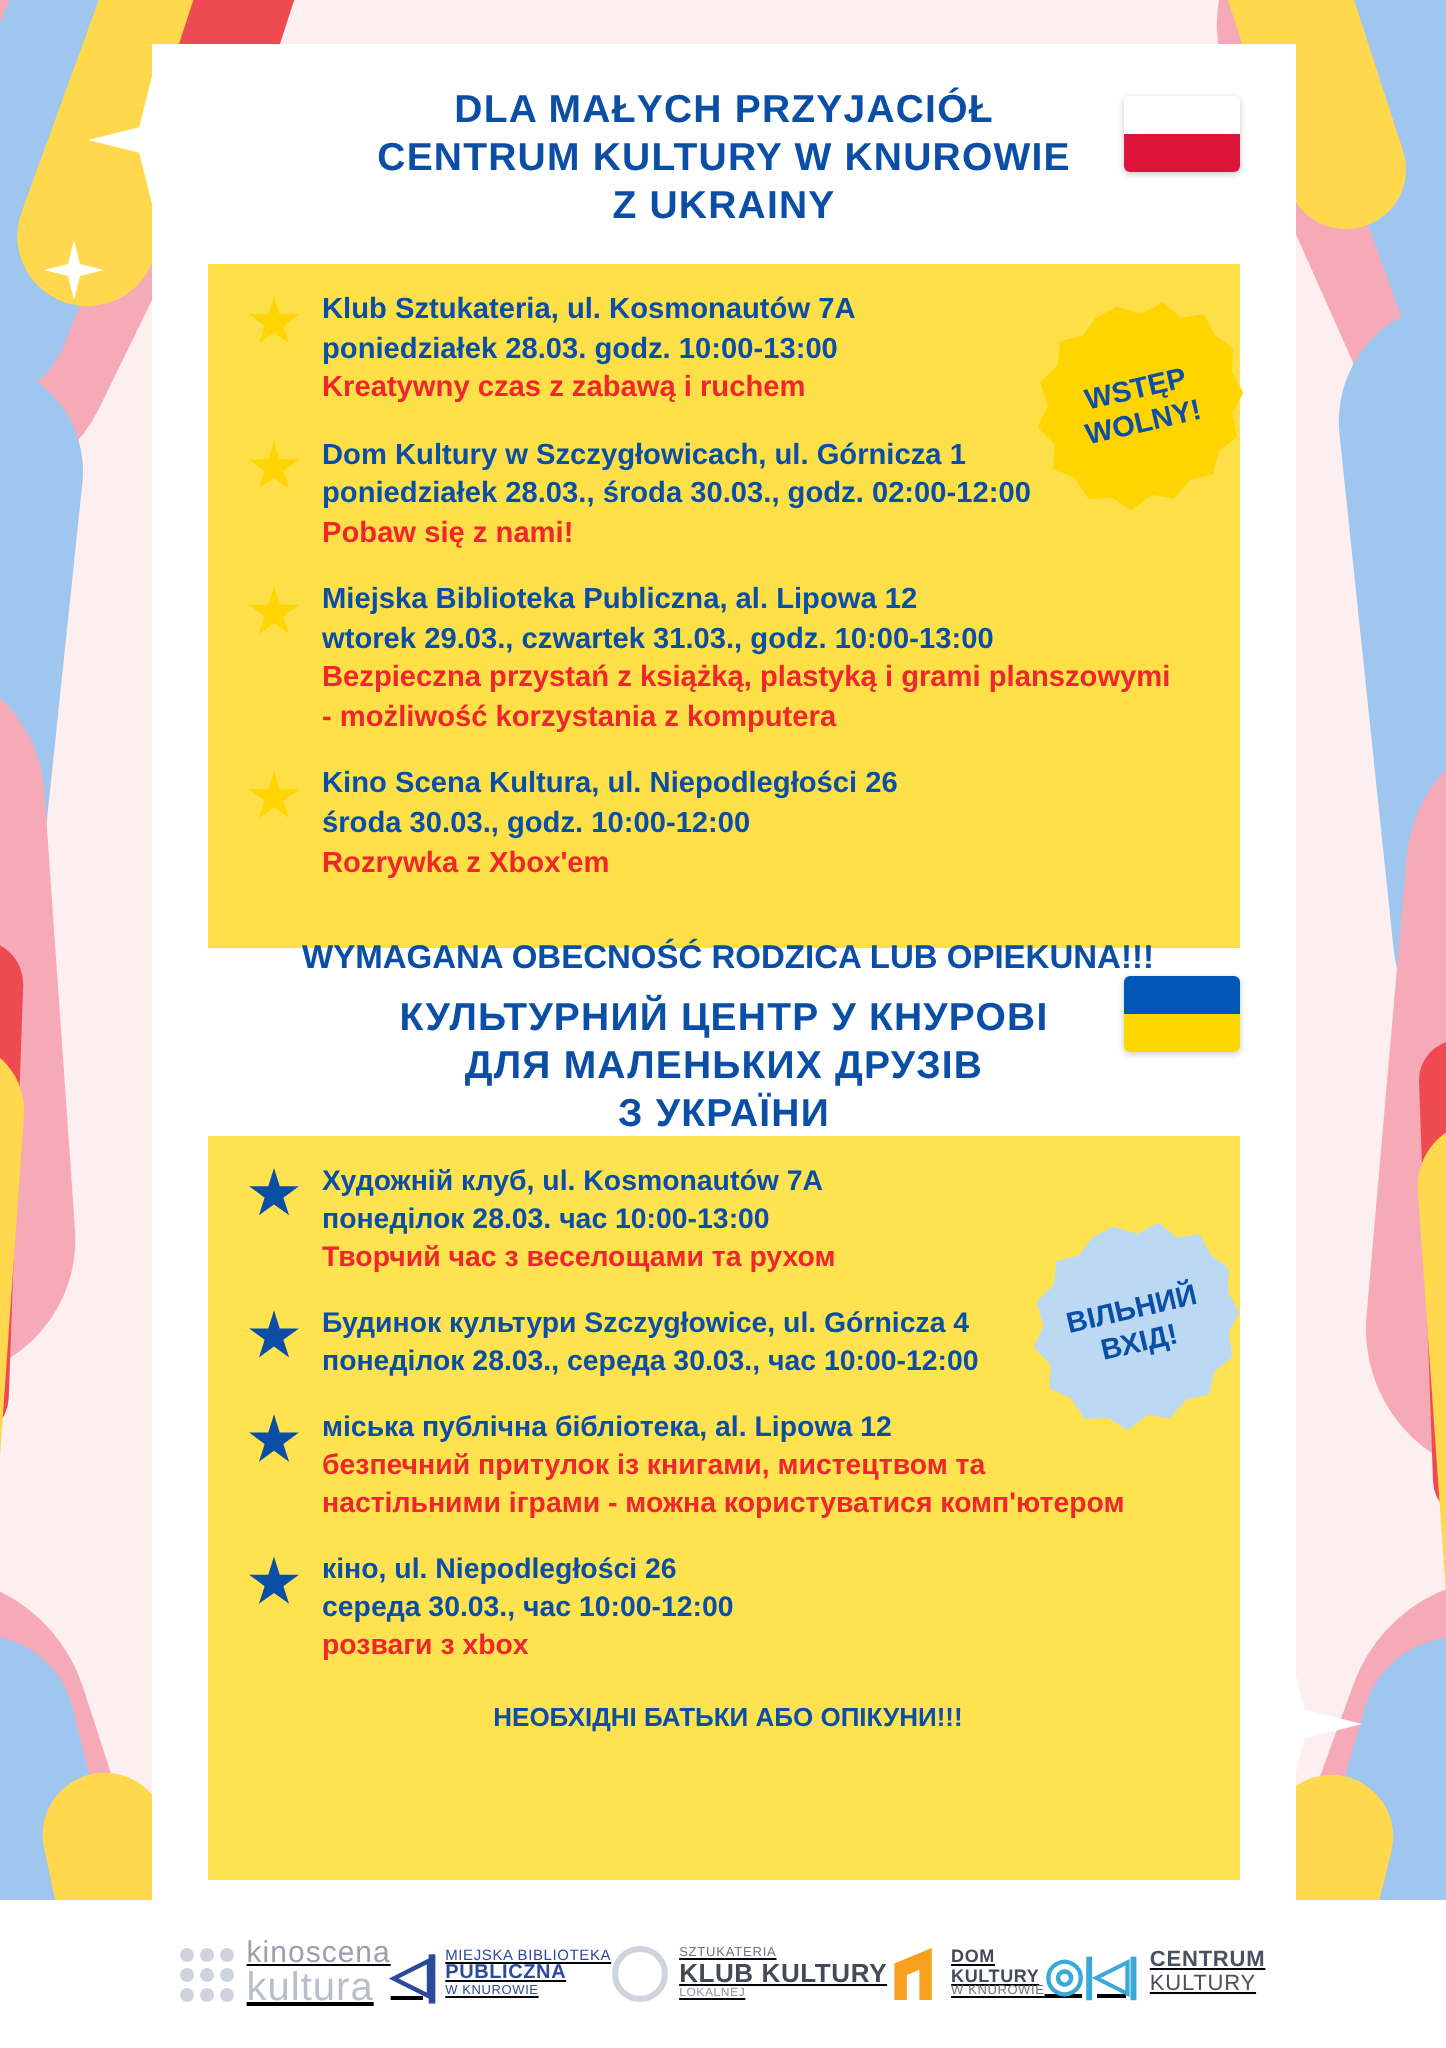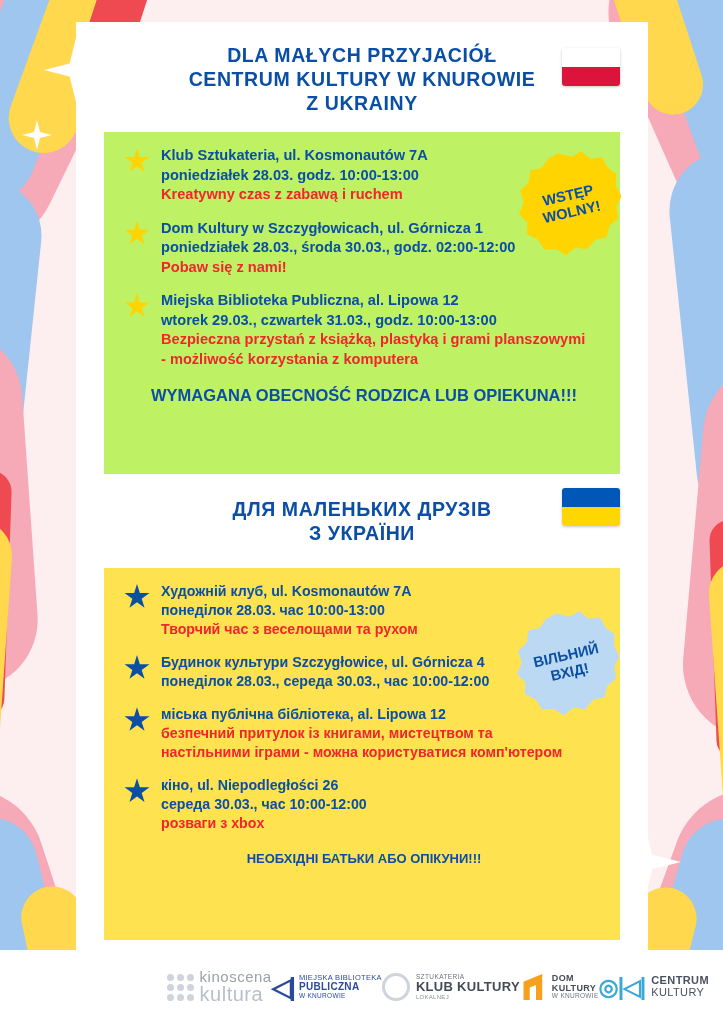--- a/index.html
+++ b/index.html
@@ -123,21 +123,21 @@
   .flag-ua .bot { background: #ffd700; }
 
   
   .panel {
     position: absolute;
     left: 28px;
     width: 516px;
     padding: 14px 10px 14px 14px;
     box-sizing: border-box;
   }
-  .panel-pl { top: 110px; background: #bef264; height: 342px; }
+  .panel-pl { top: 110px; background: #fde047; height: 342px; }
   .panel-ua { top: 546px; background: #ffe24f; height: 372px; }
 
   .entry { display: flex; align-items: flex-start; margin: 0 0 14px 0; }
   .entry:last-of-type { margin-bottom: 8px; }
 
   .star {
     flex: 0 0 auto;
     width: 26px;
     height: 26px;
     margin: 2px 11px 0 6px;
@@ -160,21 +160,21 @@
     line-height: 1.34;
   }
   .panel-ua .ln-place, .panel-ua .ln-time { font-size: 14.2px; }
   .panel-ua .ln-desc { font-size: 14.2px; }
 
   .footnote {
     color: #0a4fa5;
     font-weight: bold;
     text-align: center;
     font-size: 16.5px;
-    margin-top: 17px;
+    margin-top: 28px;
   }
   .panel-ua .footnote { font-size: 13px; margin-top: 18px; }
 
   
   .badge {
     position: absolute;
     width: 104px;
     height: 104px;
     display: flex;
     align-items: center;
@@ -199,24 +199,25 @@
   
   .logobar {
     position: absolute;
     left: 0;
     bottom: 0;
     width: 723px;
     height: 74px;
     background: #ffffff;
     display: flex;
     align-items: center;
-    justify-content: flex-end;
+    justify-content: center;
     padding: 0 14px;
     box-sizing: border-box;
     z-index: 8;
+    text-decoration: underline;
   }
   .logo { display: flex; align-items: center; gap: 6px; }
   .logo-text { line-height: 1.05; }
 
   .kino-dots { display: grid; grid-template-columns: repeat(3, 7px); gap: 3px; }
   .kino-dots i { display: block; width: 7px; height: 7px; border-radius: 50%; background: #cfd3dc; }
   .kino-word1 { font-size: 15px; color: #9aa1ad; letter-spacing: .5px; }
   .kino-word2 { font-size: 20px; color: #b9bfc9; letter-spacing: .5px; }
 
   .mbp-mark { font-size: 26px; color: #2b4a9b; font-weight: bold; letter-spacing: -3px; }
@@ -314,32 +315,41 @@
       <div class="entry">
         <div class="star star-yellow"></div>
         <div class="lines">
           <div class="ln-place">Miejska Biblioteka Publiczna, al. Lipowa 12</div>
           <div class="ln-time">wtorek 29.03., czwartek 31.03., godz. 10:00-13:00</div>
           <div class="ln-desc">Bezpieczna przystań z książką, plastyką i grami planszowymi</div>
           <div class="ln-desc">- możliwość korzystania z komputera</div>
         </div>
       </div>
 
+      <div class="entry">
+        <div class="star star-yellow"></div>
+        <div class="lines">
+          <div class="ln-place">Kino Scena Kultura, ul. Niepodległości 26</div>
+          <div class="ln-time">środa 30.03., godz. 10:00-12:00</div>
+          <div class="ln-desc">Rozrywka z Xbox'em</div>
+        </div>
+      </div>
 
       <div class="footnote">WYMAGANA OBECNOŚĆ RODZICA LUB OPIEKUNA!!!</div>
     </div>
 
     <div class="badge badge-pl">
       <div>
         <span>WSTĘP</span>
         <span>WOLNY!</span>
       </div>
     </div>
 
     <div class="heading ua" style="position:absolute; top:452px; left:0; right:0;">
+      <span class="ln">КУЛЬТУРНИЙ ЦЕНТР У КНУРОВІ</span>
       <span class="ln">ДЛЯ МАЛЕНЬКИХ ДРУЗІВ</span>
       <span class="ln">З УКРАЇНИ</span>
     </div>
 
     <div class="flag flag-ua">
       <div class="top"></div>
       <div class="bot"></div>
     </div>
 
     <div class="panel panel-ua">

